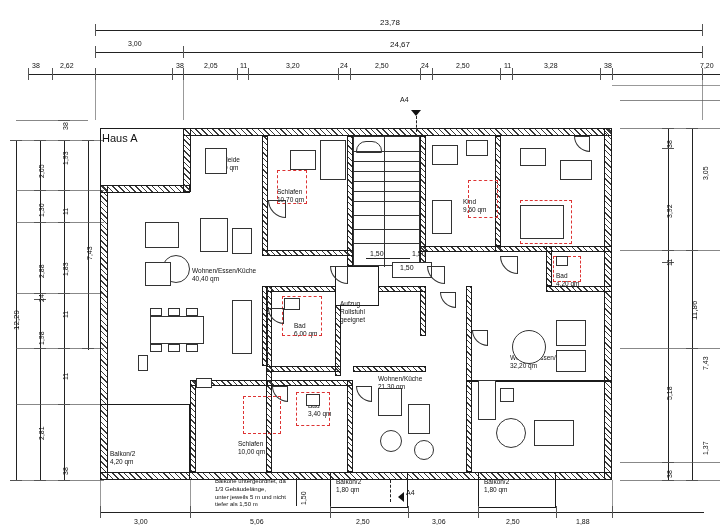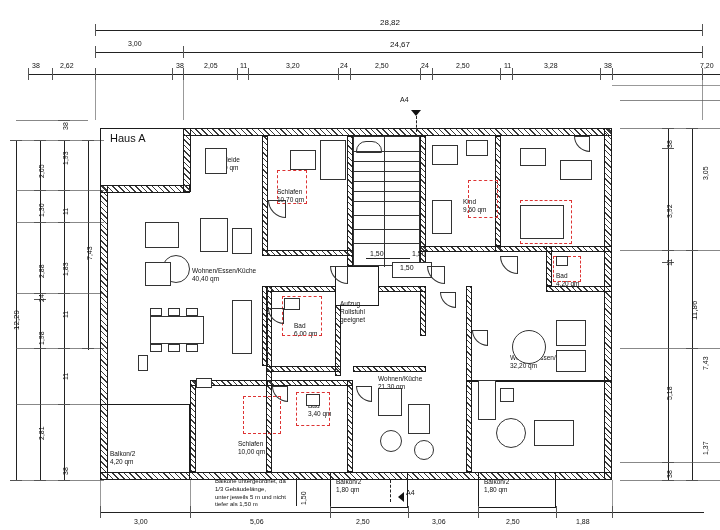--- a/index.html
+++ b/index.html
@@ -31,21 +31,21 @@
   .sectmark{position:absolute;font-size:7px;}
 </style>
 </head>
 <body>
 
 <div class="stage">
 
   <div class="hline" style="left:95px;top:30px;width:607px;"></div>
   <div class="vthin" style="left:95px;top:24px;height:12px;"></div>
   <div class="vthin" style="left:702px;top:24px;height:12px;"></div>
-  <div class="dim-label big" style="left:380px;top:18px;">28,82</div>
+  <div class="dim-label big" style="left:380px;top:18px;">23,78</div>
 
   <div class="hline" style="left:95px;top:52px;width:88px;"></div>
   <div class="hline" style="left:183px;top:52px;width:519px;"></div>
   <div class="vthin" style="left:95px;top:46px;height:12px;"></div>
   <div class="vthin" style="left:183px;top:46px;height:12px;"></div>
   <div class="vthin" style="left:702px;top:46px;height:12px;"></div>
   <div class="dim-label" style="left:128px;top:40px;">3,00</div>
   <div class="dim-label big" style="left:390px;top:40px;">24,67</div>
 
   <div class="hline" style="left:28px;top:74px;width:674px;"></div>
@@ -292,21 +292,21 @@
   </div>
   <div class="room-label" style="left:336px;top:478px;">
     <span class="t2">Balkon/2</span>
     <span class="t2">1,80 qm</span>
   </div>
   <div class="room-label" style="left:484px;top:478px;">
     <span class="t2">Balkon/2</span>
     <span class="t2">1,80 qm</span>
   </div>
 
-  <div class="title" style="left:110px;top:132px;">Haus A</div>
+  <div class="title" style="left:102px;top:132px;">Haus A</div>
 
   <div class="dashed-red" style="left:468px;top:180px;width:30px;height:38px;"></div>
   <div class="dashed-red" style="left:520px;top:200px;width:52px;height:44px;"></div>
   <div class="dashed-red" style="left:553px;top:256px;width:28px;height:26px;"></div>
   <div class="dashed-red" style="left:282px;top:296px;width:40px;height:40px;"></div>
   <div class="dashed-red" style="left:243px;top:396px;width:38px;height:38px;"></div>
   <div class="dashed-red" style="left:296px;top:392px;width:34px;height:34px;"></div>
   <div class="dashed-red" style="left:277px;top:170px;width:30px;height:34px;"></div>
 
   <div class="furn" style="left:145px;top:222px;width:34px;height:26px;"></div>

